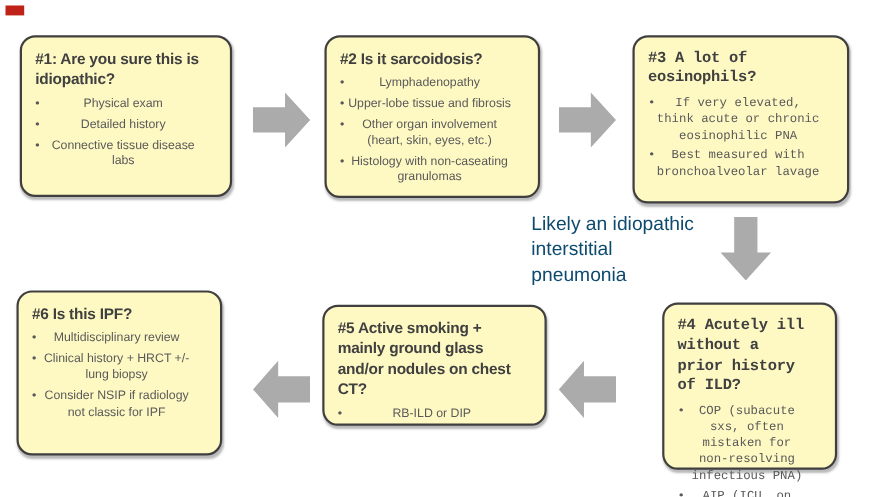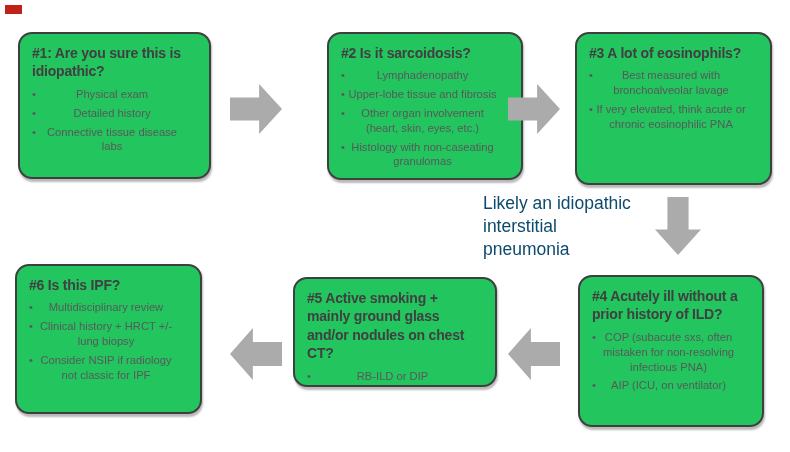--- a/index.html
+++ b/index.html
@@ -1,21 +1,21 @@
 <!DOCTYPE html>
 <html><head>
 <meta charset="utf-8">
 <style>
   html,body{margin:0;padding:0;background:#fff;}
   #slide{
     position:relative;width:790px;height:452px;background:#ffffff;overflow:hidden;
     font-family:"Liberation Sans","DejaVu Sans",sans-serif;
   }
   .box{
-    position:absolute;border:2px solid #3f3f3f;border-radius:14px;background:#22c55e;
+    position:absolute;border:2px solid #3f3f3f;border-radius:14px;background:#fef9c3;
     box-shadow:1px 2.5px 2px rgba(100,100,100,.45);
     padding:10px 24px 8px 12px;box-sizing:border-box;
   }
   .box-title{
     font-weight:bold;color:#404040;font-size:14px;line-height:1.32;
     letter-spacing:-0.2px;margin:0 0 6px 0;
   }
   .bullets{color:#595959;font-size:11.2px;line-height:1.32;}
   .bullet{position:relative;padding-left:7px;margin:0 0 4px 0;text-align:center;}
   .bullet::before{content:"\2022";position:absolute;left:0;top:0;}
@@ -23,25 +23,25 @@
   .arrow-right{clip-path:polygon(0% 27%,56% 27%,56% 0%,100% 50%,56% 100%,56% 73%,0% 73%);}
   .arrow-left{clip-path:polygon(100% 27%,44% 27%,44% 0%,0% 50%,44% 100%,44% 73%,100% 73%);}
   .arrow-down{clip-path:polygon(27% 0%,73% 0%,73% 56%,100% 56%,50% 100%,0% 56%,27% 56%);}
   .red-note{
     position:absolute;left:483px;top:192px;width:175px;
     color:#0c4a6e;font-size:17.5px;line-height:1.32;white-space:pre-line;
   }
   .red-marker{position:absolute;left:5px;top:5px;width:17px;height:9px;background:#bf2218;}
   
   #box1{left:18px;top:32px;width:193px;height:147px;}
-  #box2{left:295px;top:32px;width:196px;height:148px;margin-left:32px;}
-  #box3{left:575px;top:32px;width:197px;height:153px;}
+  #box2{left:295px;top:32px;width:196px;height:148px;}
+  #box3{left:575px;top:32px;width:197px;height:153px;font-family:Liberation Mono, monospace;}
   #box6{left:15px;top:264px;width:187px;height:150px;}
   #box5{left:293px;top:277px;width:204px;height:110px;}
-  #box4{left:578px;top:275px;width:186px;height:152px;}
+  #box4{left:602px;top:275px;width:159px;height:152px;font-family:Liberation Mono, monospace;}
   
   #arrow-1-2{left:230px;top:84px;width:52px;height:50px;}
   #arrow-2-3{left:508px;top:84px;width:52px;height:50px;}
   #arrow-3-4{left:655px;top:197px;width:46px;height:58px;}
   #arrow-4-5{left:508px;top:328px;width:52px;height:52px;}
   #arrow-5-6{left:230px;top:328px;width:52px;height:52px;}
 </style>
 </head>
 <body>
 
@@ -68,22 +68,22 @@
       <div class="bullet">Other organ involvement (heart, skin, eyes, etc.)</div>
       <div class="bullet">Histology with non-caseating granulomas</div>
     </div>
   </div>
 
   <div class="arrow arrow-right" id="arrow-2-3"></div>
 
   <div class="box" id="box3">
     <div class="box-title">#3 A lot of eosinophils?</div>
     <div class="bullets">
+      <div class="bullet">If very elevated, think acute or chronic eosinophilic PNA</div>
       <div class="bullet">Best measured with bronchoalveolar lavage</div>
-      <div class="bullet">If very elevated, think acute or chronic eosinophilic PNA</div>
     </div>
   </div>
 
   <div class="red-note">Likely an idiopathic
 interstitial
 pneumonia</div>
   <div class="arrow arrow-down" id="arrow-3-4"></div>
 
   <div class="box" id="box6">
     <div class="box-title">#6 Is this IPF?</div>

